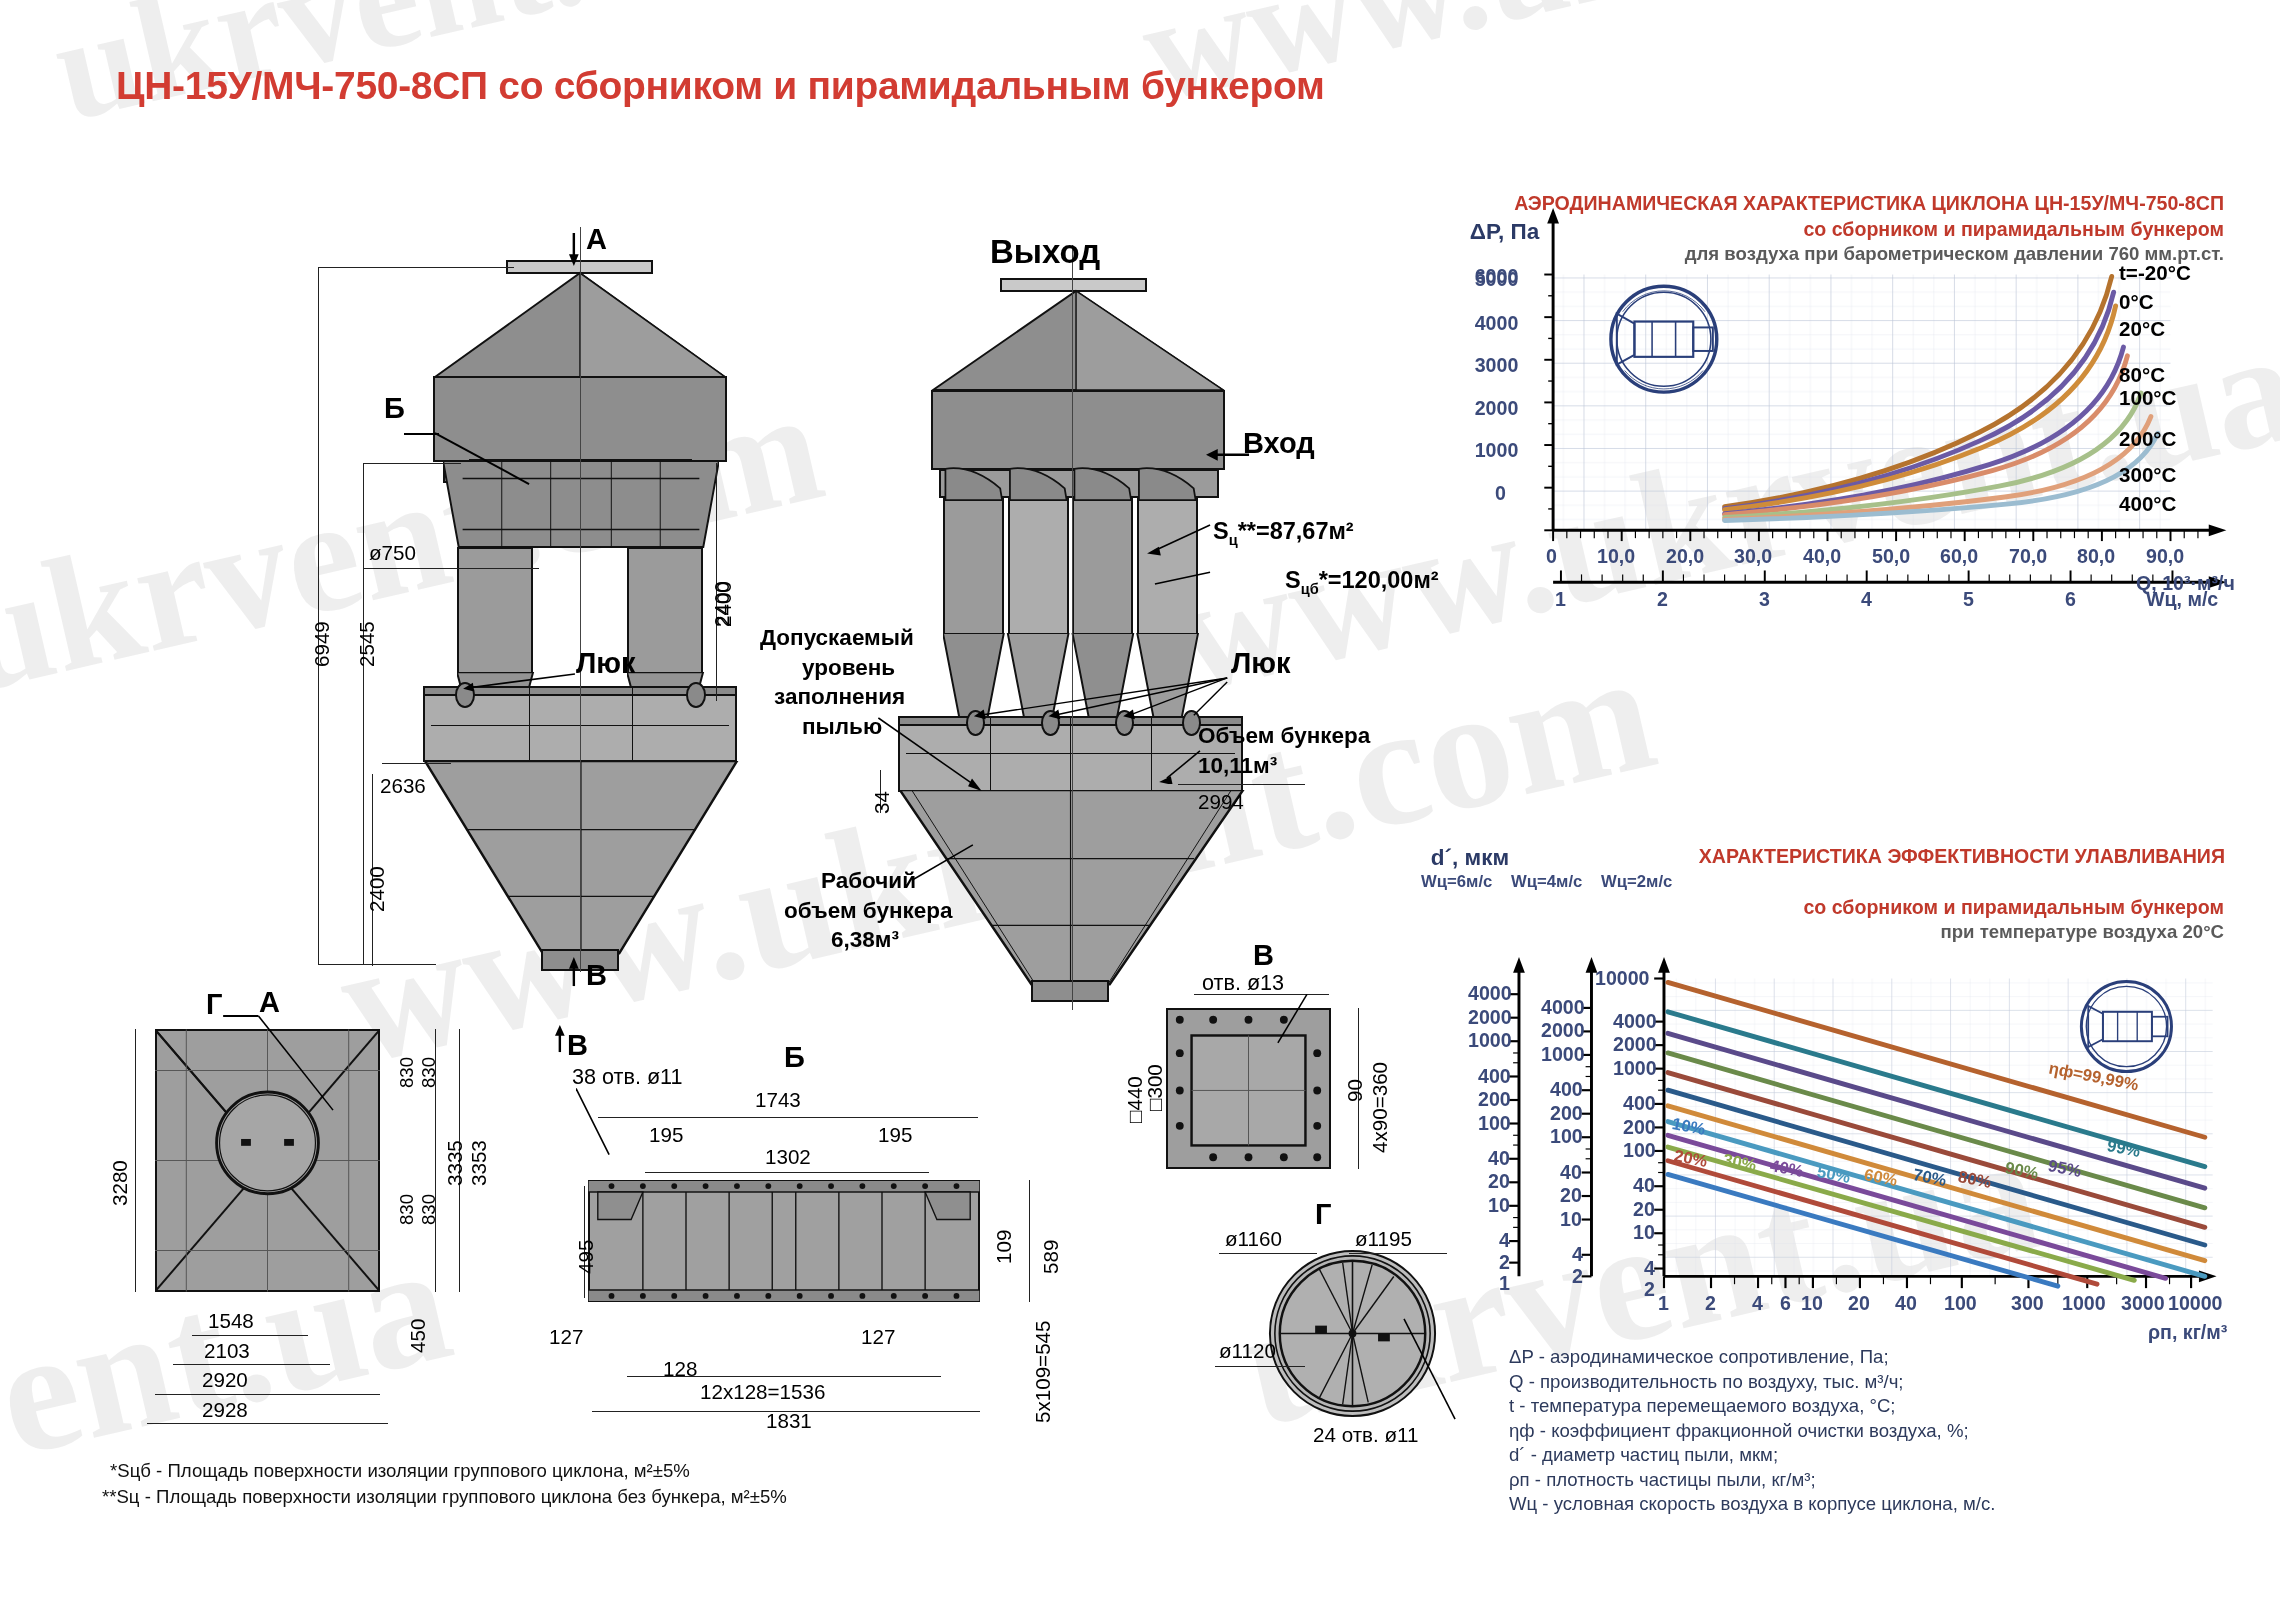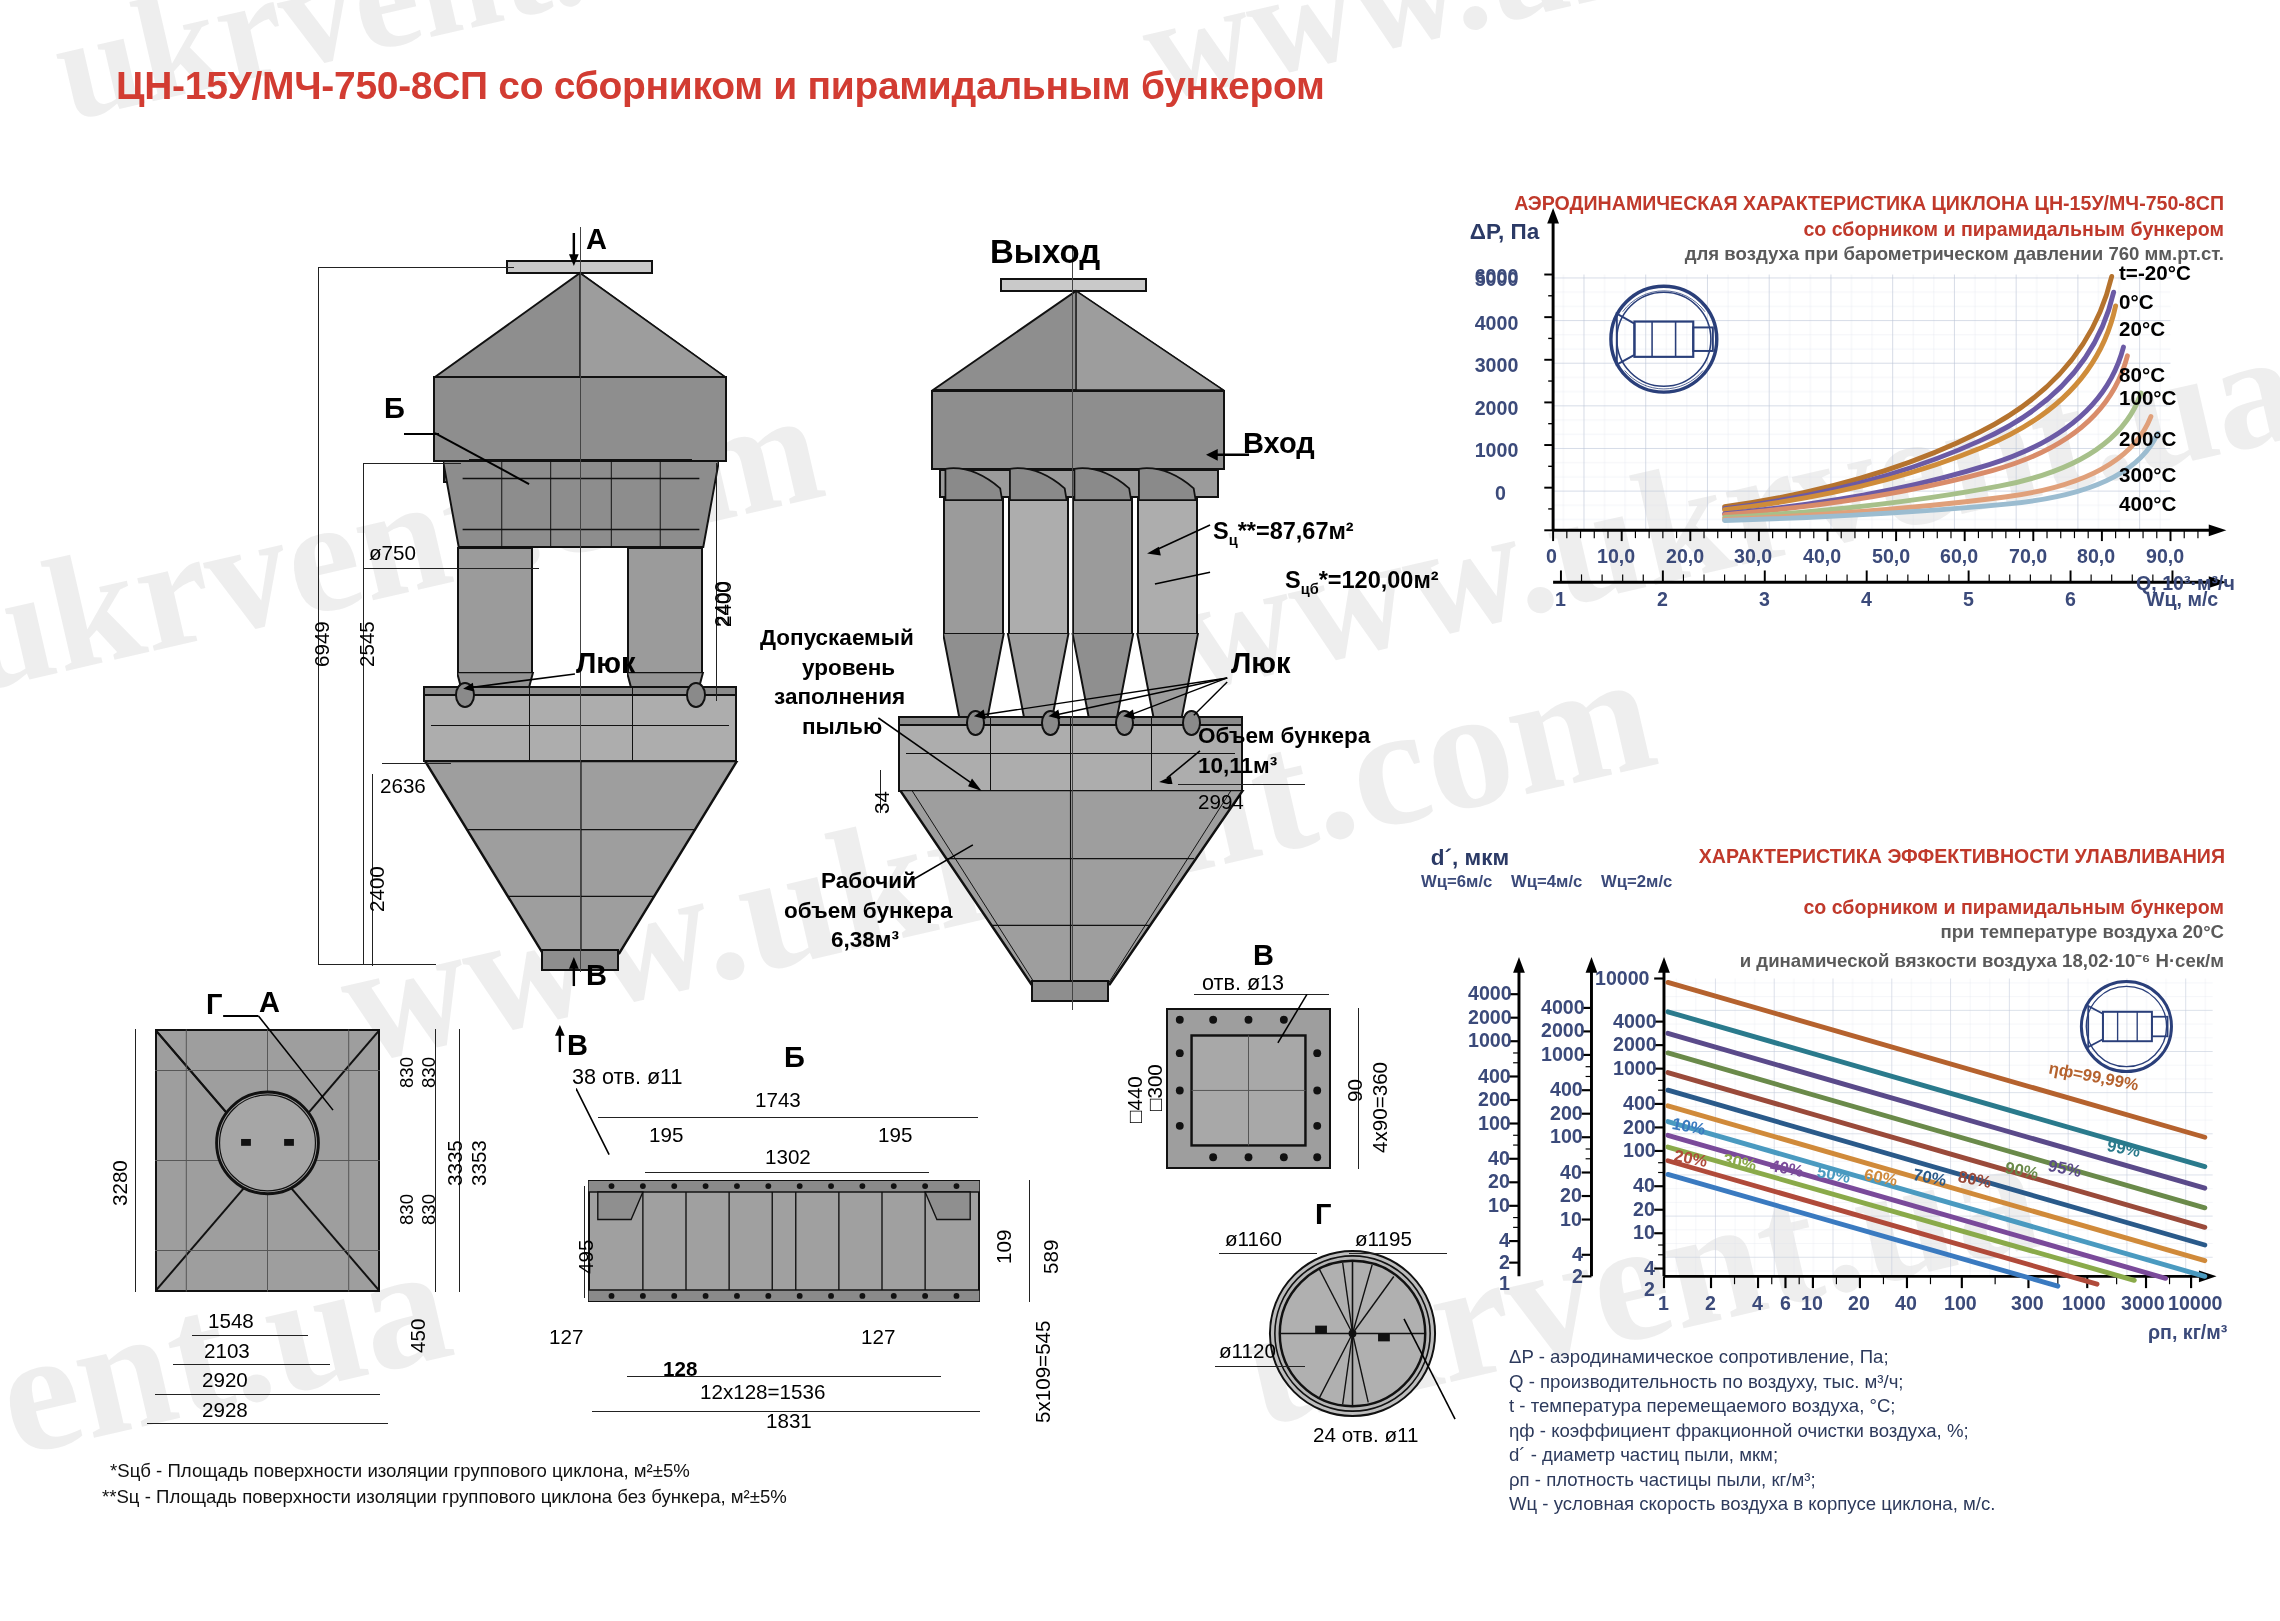--- a/index.html
+++ b/index.html
@@ -368,21 +368,21 @@
   <div class="dim" style="left:649px;top:1123px;font-weight:400;">195</div>
   <div class="dim" style="left:765px;top:1145px;font-weight:400;">1302</div>
   <div class="ln hl thin" style="left:645px;top:1172px;width:284px;"></div>
   <div class="dim" style="left:878px;top:1123px;font-weight:400;">195</div>
   <div class="dim vdim" style="left:574px;top:1274px;font-weight:400;">495</div>
   <div class="ln vl thin" style="left:584px;top:1186px;height:112px;"></div>
   <div class="dim vdim" style="left:992px;top:1264px;font-weight:400;">109</div>
   <div class="dim vdim" style="left:1039px;top:1274px;font-weight:400;">589</div>
   <div class="ln vl thin" style="left:1029px;top:1180px;height:122px;"></div>
   <div class="dim" style="left:549px;top:1325px;font-weight:400;">127</div>
-  <div class="dim" style="left:663px;top:1357px;font-weight:700;">128</div>
+  <div class="dim" style="left:663px;top:1357px;font-weight:400;">128</div>
   <div class="dim" style="left:861px;top:1325px;font-weight:400;">127</div>
   <div class="ln hl thin" style="left:627px;top:1376px;width:314px;"></div>
   <div class="dim" style="left:700px;top:1380px;font-weight:400;">12x128=1536</div>
   <div class="ln hl thin" style="left:592px;top:1411px;width:388px;"></div>
   <div class="dim" style="left:766px;top:1409px;font-weight:400;">1831</div>
   <div class="dim vdim" style="left:1031px;top:1423px;font-weight:400;">5x109=545</div>
 </div>
 
 <div>
   <div class="lbl lg" style="left:1253px;top:939px;">В</div>
@@ -655,21 +655,20 @@
   <div class="tlab" style="left:659px;top:194px;">100°C</div>
   <div class="tlab" style="left:659px;top:235px;">200°C</div>
   <div class="tlab" style="left:659px;top:271px;">300°C</div>
   <div class="tlab" style="left:659px;top:300px;">400°C</div>
 </div>
 
 <div class="chart-box" style="left:1421px;top:845px;width:823px;height:510px;">
   <div class="ct red" style="left:118px;top:0px;width:686px;font-size:19.6px;">ХАРАКТЕРИСТИКА  ЭФФЕКТИВНОСТИ УЛАВЛИВАНИЯ</div>
   <div class="ct red" style="left:176px;top:51px;width:627px;font-size:19.6px;">со сборником и пирамидальным бункером</div>
   <div class="ct gray" style="left:176px;top:76px;width:627px;font-size:18.6px;">при температуре воздуха 20°C</div>
-  <div class="ct gray" style="left:176px;top:102px;width:627px;font-size:18.6px;">и динамической вязкости воздуха  18,02·10⁻⁶ Н·сек/м</div>
 
   <div class="axlab" style="left:9.8px;top:0px;font-size:22.5px;color:#2b3a66;">d´, мкм</div>
   <div class="axlab sm" style="left:0px;top:27.4px;">Wц=6м/с</div>
   <div class="axlab sm" style="left:90px;top:27.4px;">Wц=4м/с</div>
   <div class="axlab sm" style="left:180px;top:27.4px;">Wц=2м/с</div>
 
   <svg style="position:absolute;left:0;top:0;" width="823" height="510" viewBox="0 0 840 520">
     <defs>
       <pattern id="egsm" width="20" height="14" patternUnits="userSpaceOnUse">
         <path d="M20 0 L0 0 0 14" fill="none" stroke="#dde1ea" stroke-width="0.6"></path>

